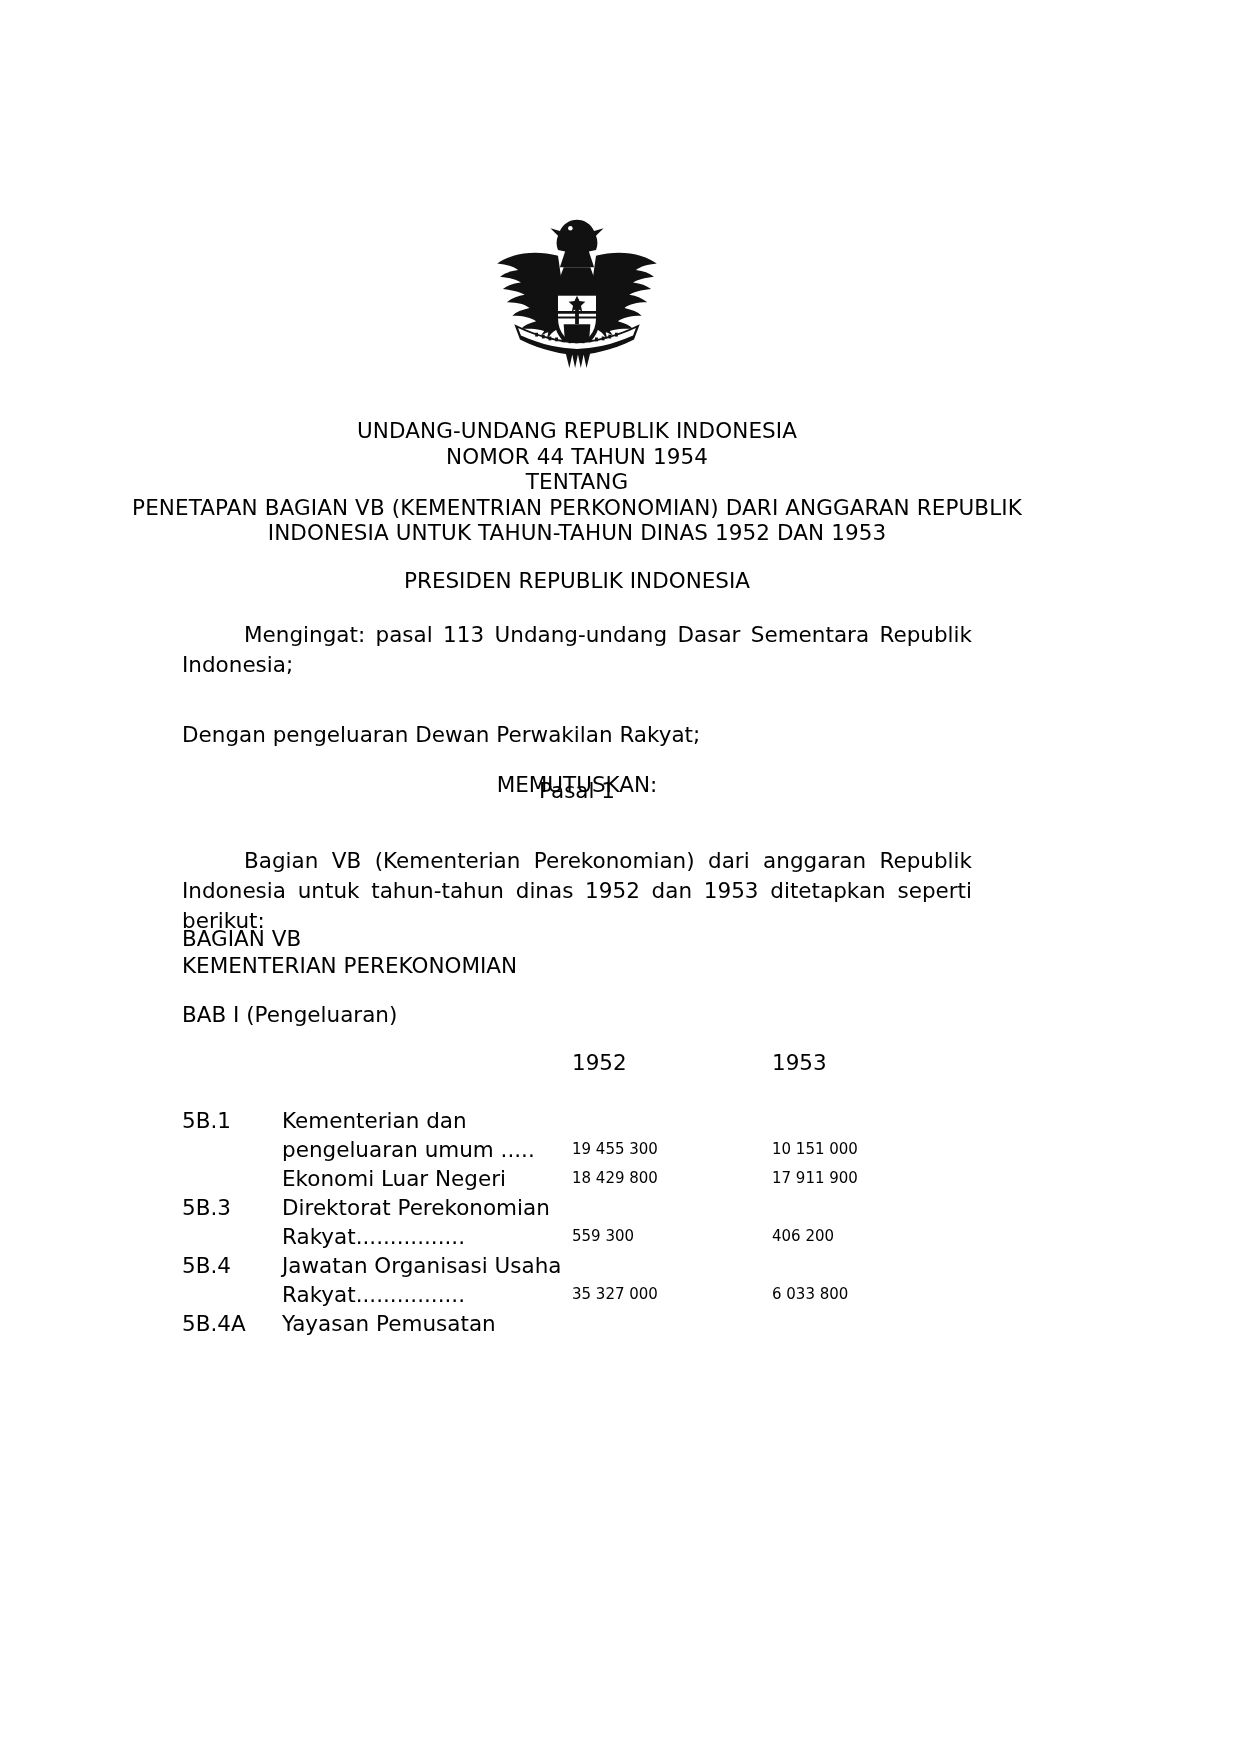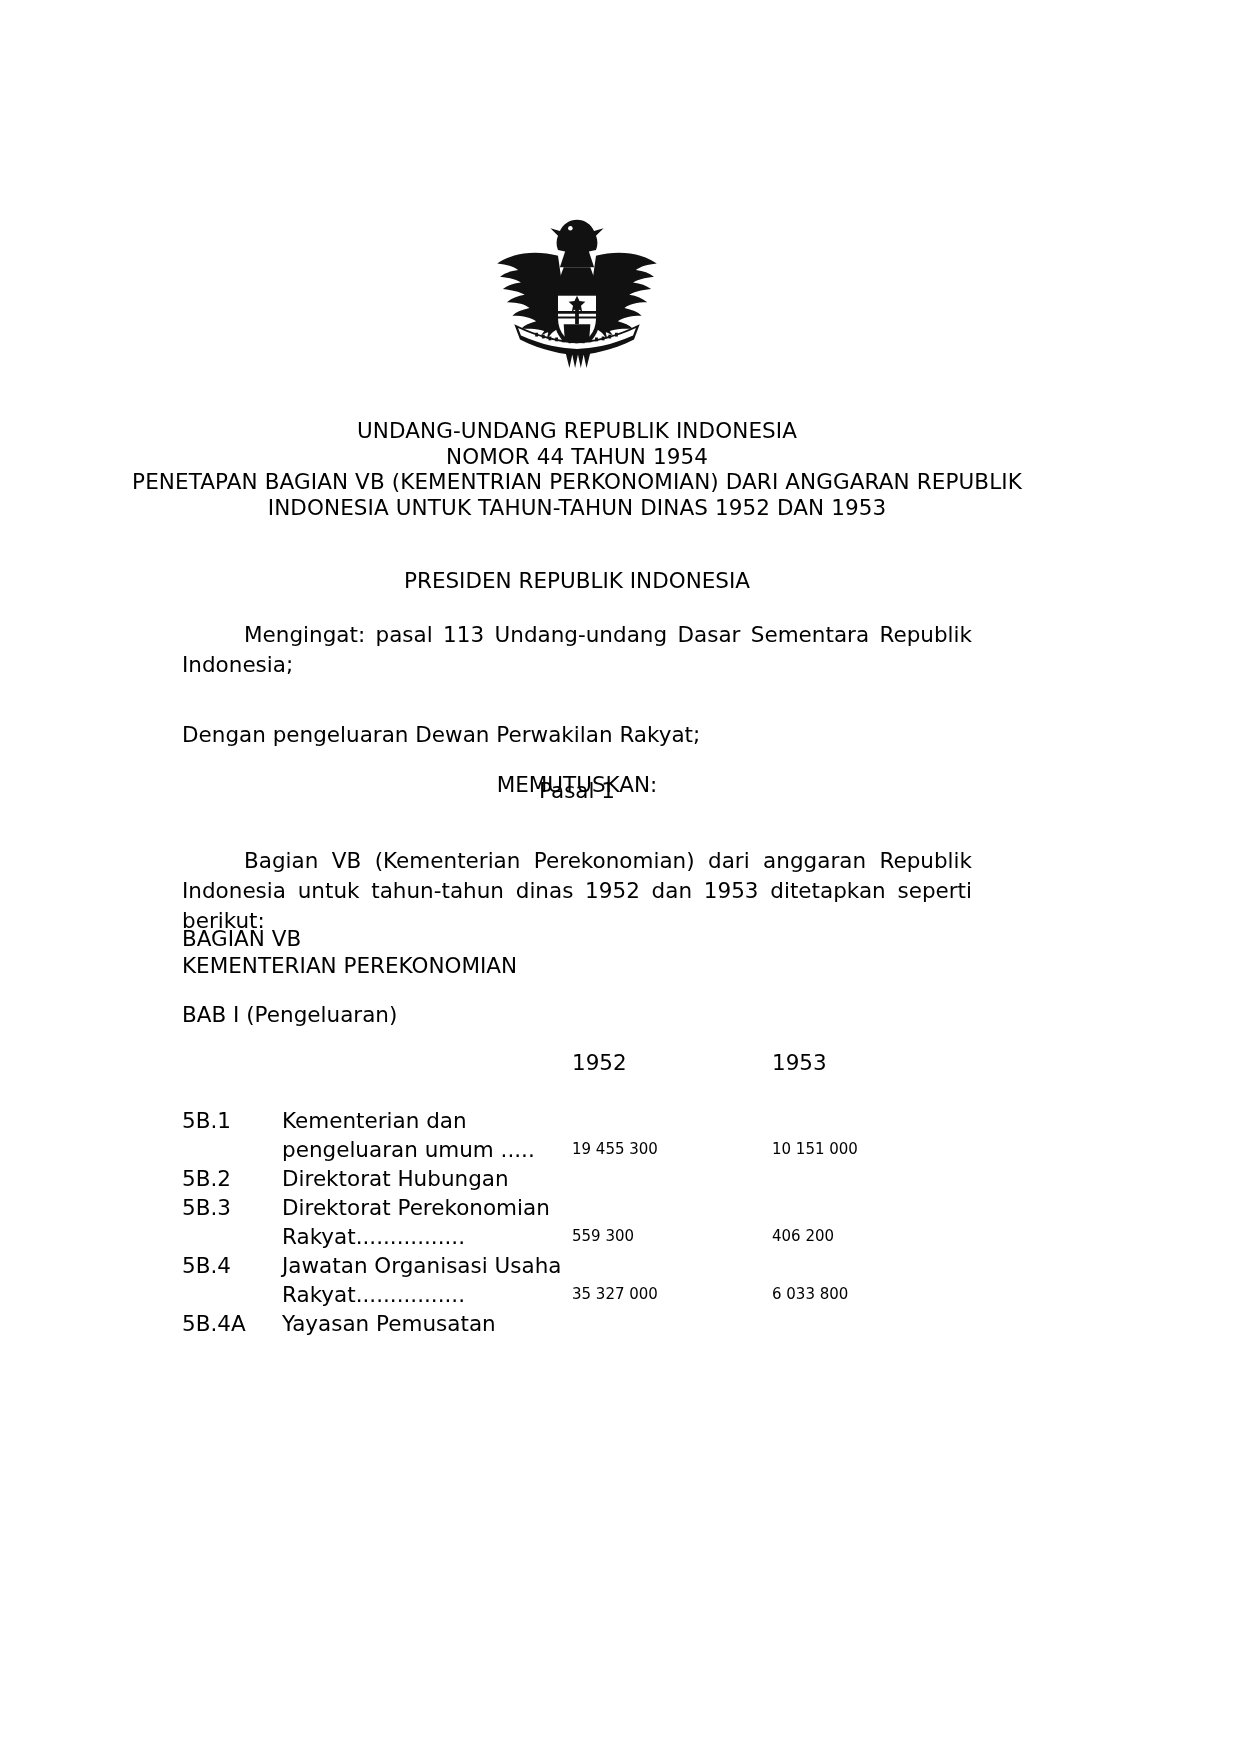--- a/index.html
+++ b/index.html
@@ -175,20 +175,21 @@
             <path d="M72 112 l-10 10 6 0 -6 8 8 -4 -2 8 8 -10 z"></path>
             <path d="M128 112 l10 10 -6 0 6 8 -8 -4 2 8 -8 -10 z"></path>
           </g>
         </svg>
       </span>
     </div>
 
     <div class="title-block">
       <span class="title-line">UNDANG-UNDANG REPUBLIK INDONESIA</span>
       <span class="title-line">NOMOR 44 TAHUN 1954</span>
+      <span class="title-line">TENTANG</span>
       <span class="title-wide">PENETAPAN BAGIAN VB (KEMENTRIAN PERKONOMIAN) DARI ANGGARAN REPUBLIK</span>
       <span class="title-line">INDONESIA UNTUK TAHUN-TAHUN DINAS 1952 DAN 1953</span>
     </div>
 
     <div class="presiden">PRESIDEN REPUBLIK INDONESIA</div>
 
     <div class="para para-mengingat">Mengingat: pasal 113 Undang-undang Dasar Sementara Republik Indonesia;</div>
 
     <div class="para para-dengan">Dengan pengeluaran Dewan Perwakilan Rakyat;</div>
 
@@ -220,24 +221,24 @@
           <td></td>
         </tr>
         <tr>
           <td></td>
           <td>pengeluaran umum .....</td>
           <td class="cell-amount">19 455 300</td>
           <td class="cell-amount">10 151 000</td>
         </tr>
 
         <tr>
-          <td>5B.2</td>
-          <td>Direktorat Hubungan</td>
-          <td></td>
-          <td></td>
+          <td></td>
+          <td>Ekonomi Luar Negeri</td>
+          <td class="cell-amount">18 429 800</td>
+          <td class="cell-amount">17 911 900</td>
         </tr>
 
         <tr>
           <td>5B.3</td>
           <td>Direktorat Perekonomian</td>
           <td></td>
           <td></td>
         </tr>
         <tr>
           <td></td>

